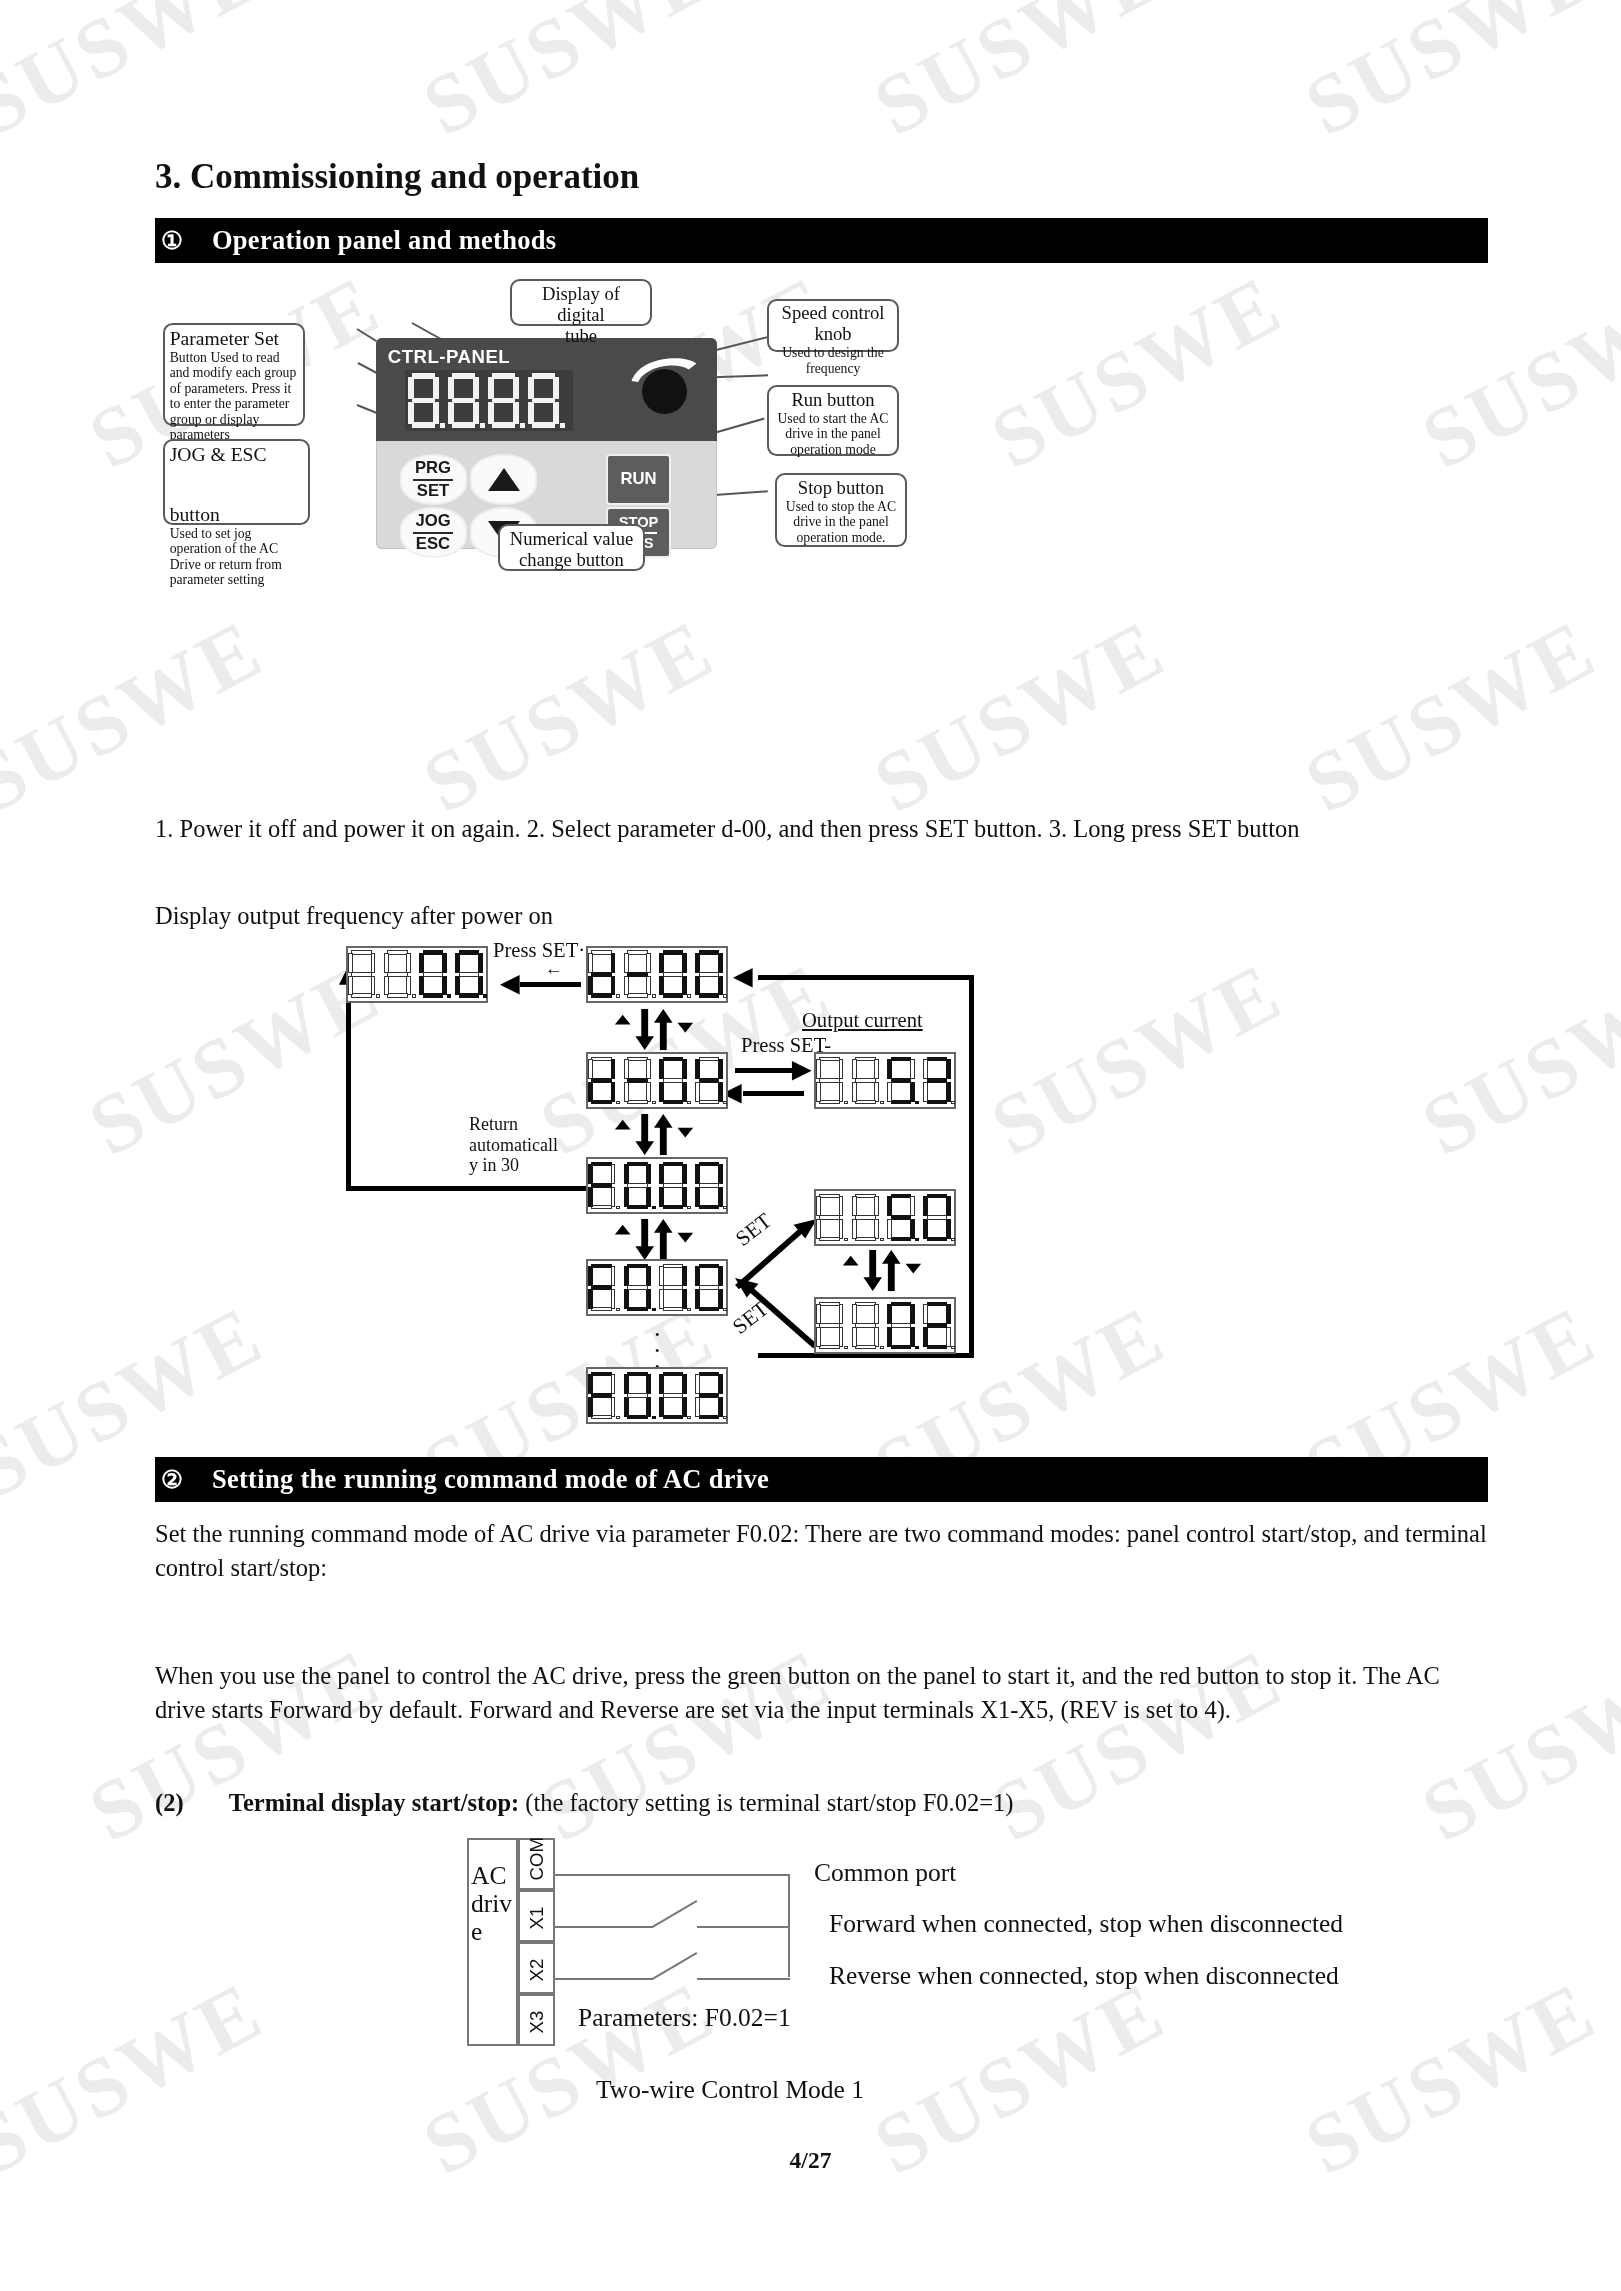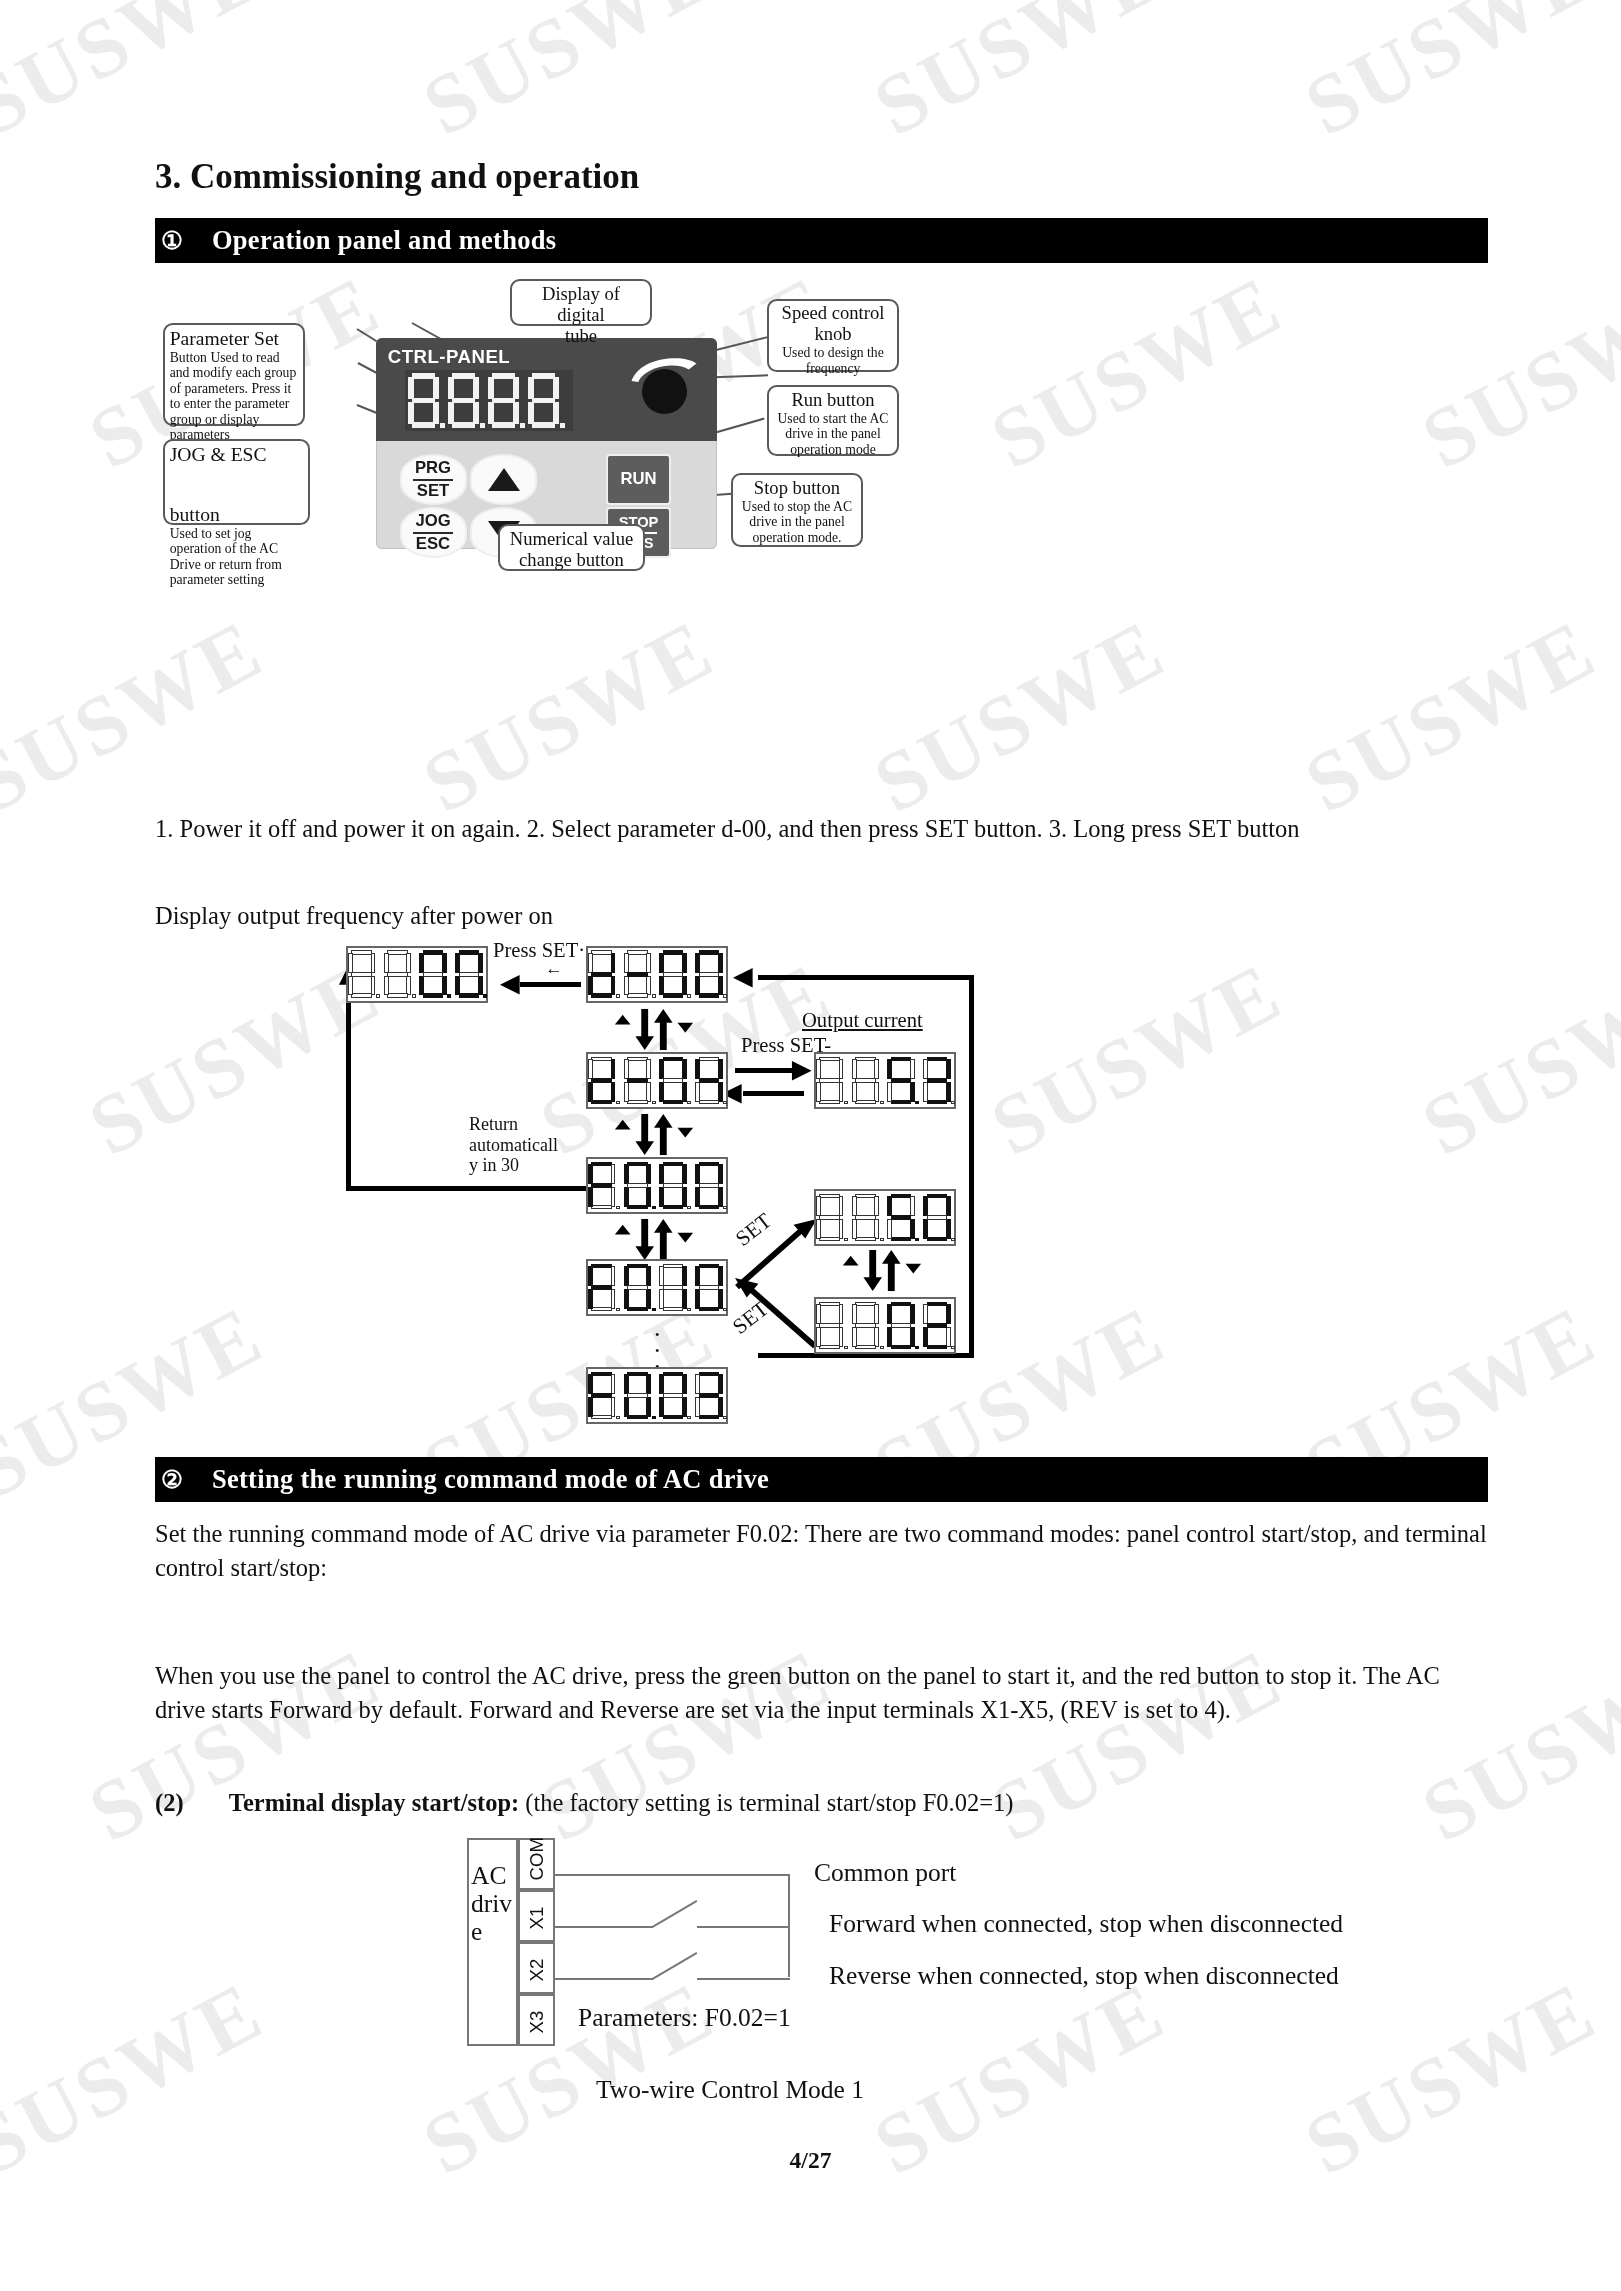--- a/index.html
+++ b/index.html
@@ -185,32 +185,32 @@
       <div class="ctitle" style="font-size:19.6px;">Parameter Set</div>
       <div class="cbody">Button Used to read and modify each group of parameters. Press it to enter the parameter group or display parameters</div>
     </div>
 
     <div class="callout l" style="left:7.8px;top:160px;width:147px;height:86px;">
       <div class="ctitle" style="font-size:19.6px;">JOG &amp; ESC</div>
       <div class="ctitle" style="font-size:19.6px;margin-top:38px;">button</div>
       <div class="cbody">Used to set jog operation of the AC Drive or return from parameter setting</div>
     </div>
 
-    <div class="callout c" style="left:612px;top:19.6px;width:132px;height:73px;">
+    <div class="callout c" style="left:612px;top:19.6px;width:132px;height:53px;">
       <div class="ctitle">Speed control</div>
       <div class="ctitle">knob</div>
       <div class="cbody">Used to design the frequency</div>
     </div>
 
     <div class="callout c" style="left:612px;top:106px;width:132px;height:71px;">
       <div class="ctitle">Run button</div>
       <div class="cbody">Used to start the AC drive in the panel operation mode</div>
     </div>
 
-    <div class="callout c" style="left:576px;top:194px;width:132px;height:74px;">
+    <div class="callout c" style="left:620px;top:194px;width:132px;height:74px;">
       <div class="ctitle">Stop button</div>
       <div class="cbody">Used to stop the AC drive in the panel operation mode.</div>
     </div>
 
     <div class="callout c" style="left:343px;top:245px;width:147px;height:47px;">
       <div class="ctitle">Numerical value</div>
       <div class="ctitle">change button</div>
     </div>
 
     <div class="panel">

